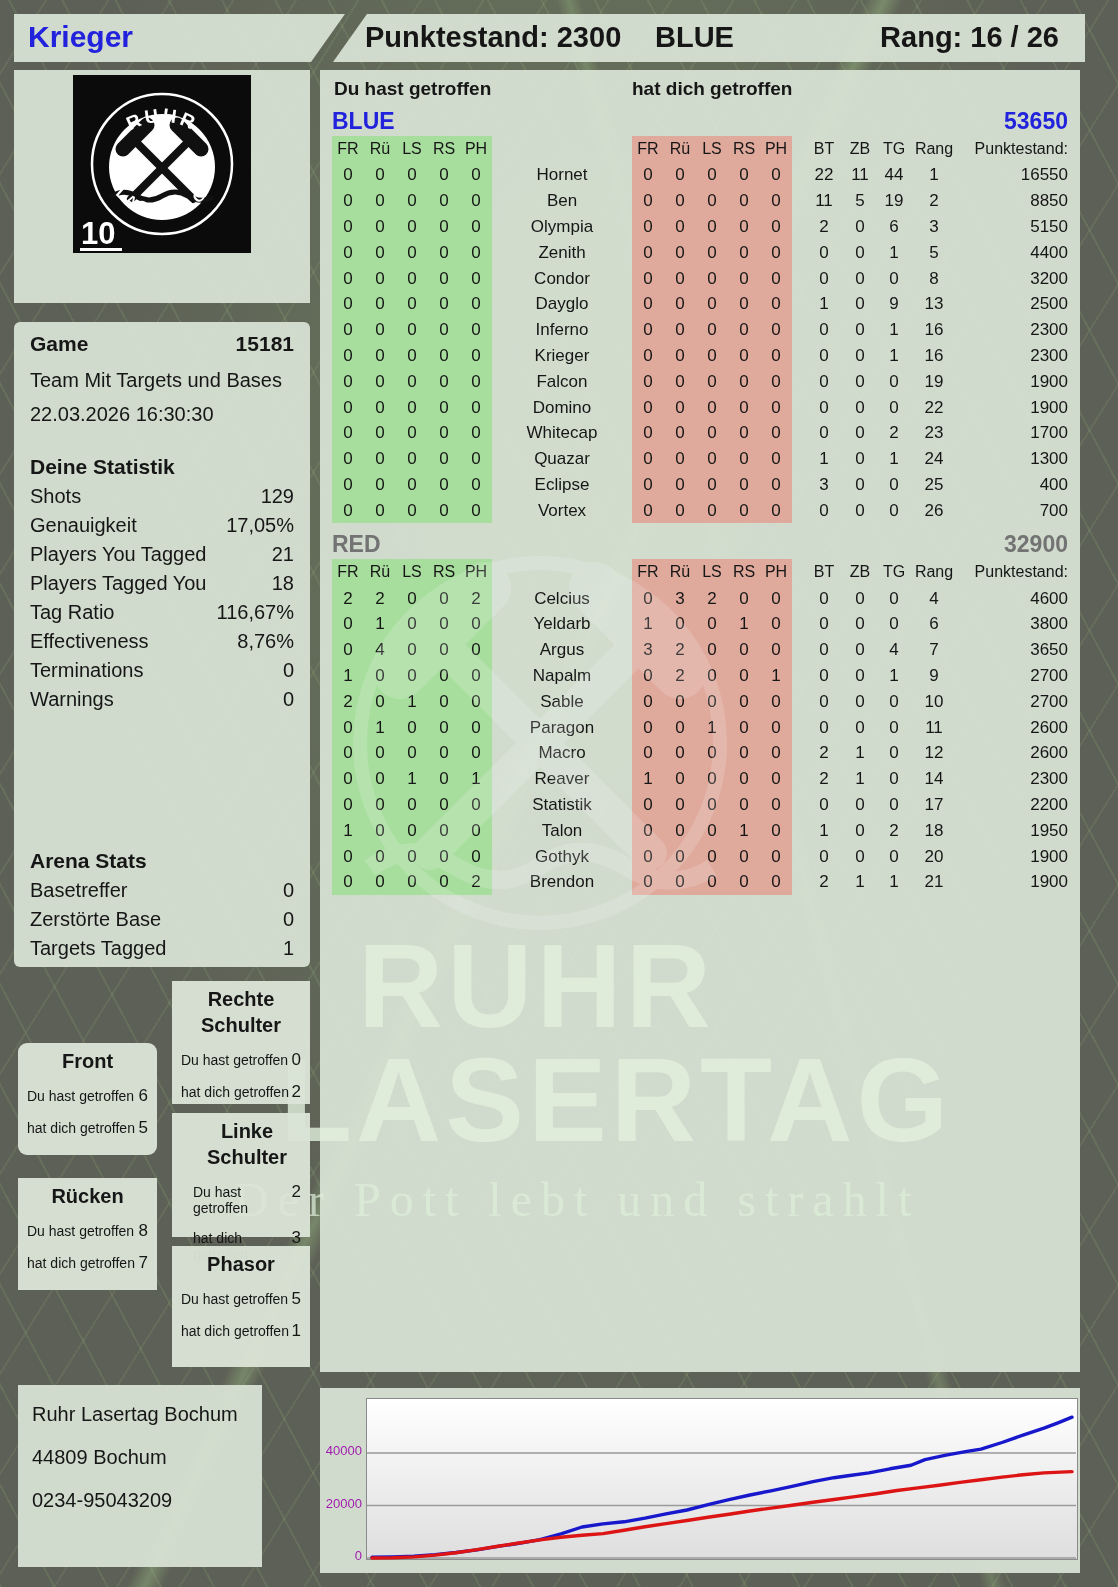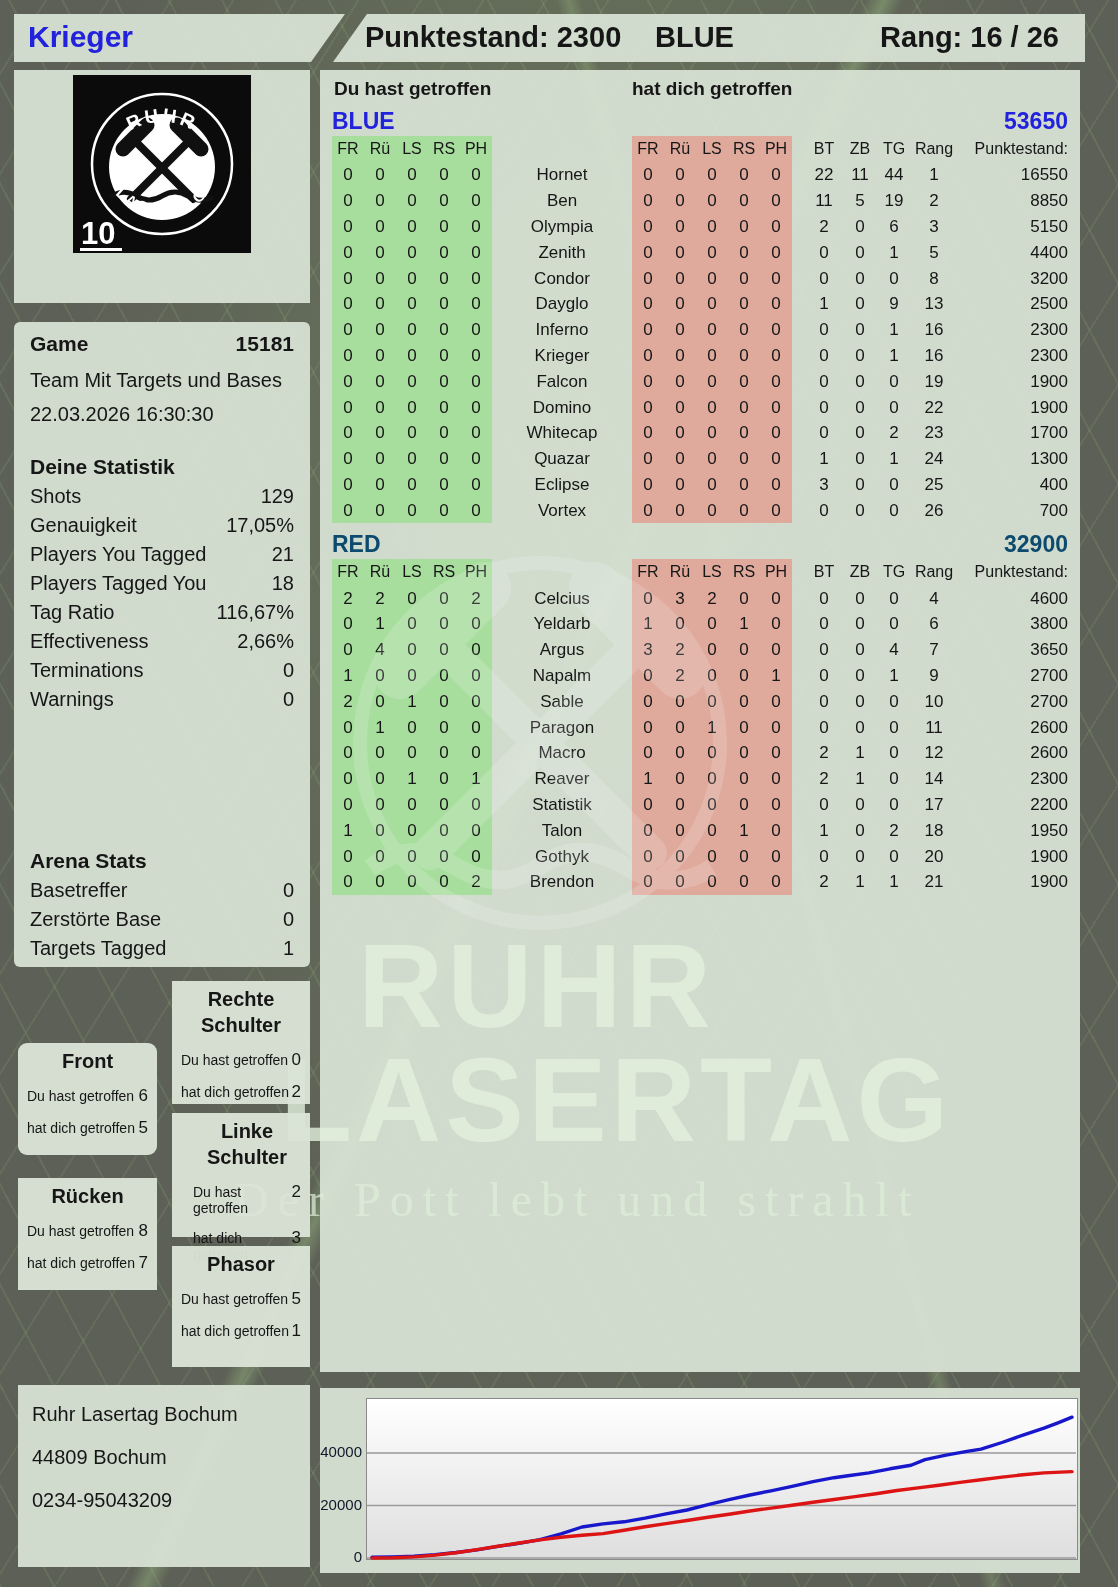--- a/index.html
+++ b/index.html
@@ -43,41 +43,41 @@
   .zb-phasor{left:172px;top:1246px;width:138px;height:121px;}
   .zone-title{text-align:center;font-size:20px;font-weight:bold;line-height:26px;}
   .zone-row{display:flex;justify-content:space-between;align-items:baseline;margin-top:12px;}
   .zone-row .zl{font-size:14px;} .zone-row .zv{font-size:17px;}
   
   .main-panel{left:320px;top:70px;width:760px;height:1302px;padding:6px 12px 0;box-sizing:border-box;z-index:1;}
   .dudich{position:relative;height:30px;}
   .dudich span{position:absolute;top:2px;font-size:19px;font-weight:bold;}
   .dd-du{left:2px;} .dd-dich{left:300px;}
   .team-row{display:flex;justify-content:space-between;align-items:center;height:30px;font-size:23px;font-weight:bold;}
-  .team-blue{color:#2222dd;} .team-red{color:#0c4a6e;}
+  .team-blue{color:#2222dd;} .team-red{color:#737373;}
   .t-row{display:grid;grid-template-columns:repeat(5,32px) 140px repeat(5,32px) 14px 36px 36px 32px 48px 110px;align-items:stretch;height:25.8px;}
   .t-head{height:26px;}
   .c{display:flex;align-items:center;justify-content:center;font-size:17px;line-height:1;}
   .t-head .c{font-size:16px;}
   .g{background:#a7dd9d;} .r{background:#dfa99c;}
   .punkte{justify-content:flex-end;}
   .red-gap{height:6px;}
   
   .wm{position:absolute;font-weight:800;font-size:118px;letter-spacing:4px;color:rgba(226,240,221,.8);z-index:2;pointer-events:none;white-space:nowrap;}
   .wm1{left:38px;top:848px;}
   .wm2{left:-40px;top:962px;}
   .wm-tag{position:absolute;left:-86px;top:1102px;font-family:"Liberation Serif",serif;font-size:48px;letter-spacing:9px;color:rgba(222,238,217,.72);z-index:2;pointer-events:none;white-space:nowrap;}
   .emblem{position:absolute;left:20px;top:468px;opacity:.16;z-index:2;pointer-events:none;}
   
-  .address-panel{left:18px;top:1385px;width:292px;height:182px;padding:8px 14px;box-sizing:border-box;}
+  .address-panel{left:18px;top:1385px;width:244px;height:182px;padding:8px 14px;box-sizing:border-box;}
   .addr-line{font-size:20px;line-height:43px;}
   
   .chart-panel{left:320px;top:1388px;width:760px;height:185px;}
   .chart-panel svg{position:absolute;left:46px;top:10px;}
-  .ytick{position:absolute;width:42px;left:0;text-align:right;font-size:15px;color:#0f172a;}
+  .ytick{position:absolute;width:42px;left:0;text-align:right;font-size:13px;color:#a21caf;}
 </style>
 </head>
 <body>
 
 <div class="page">
 
   <div class="panel hdr-left">
     <span class="player">Krieger</span>
   </div>
   <div class="panel hdr-right">
@@ -137,21 +137,21 @@
         <div class="kv">
           <span>Players Tagged You</span>
           <span>18</span>
         </div>
         <div class="kv">
           <span>Tag Ratio</span>
           <span>116,67%</span>
         </div>
         <div class="kv">
           <span>Effectiveness</span>
-          <span>2,66%</span>
+          <span>8,76%</span>
         </div>
         <div class="kv">
           <span>Terminations</span>
           <span>0</span>
         </div>
         <div class="kv">
           <span>Warnings</span>
           <span>0</span>
         </div>
       </div>

